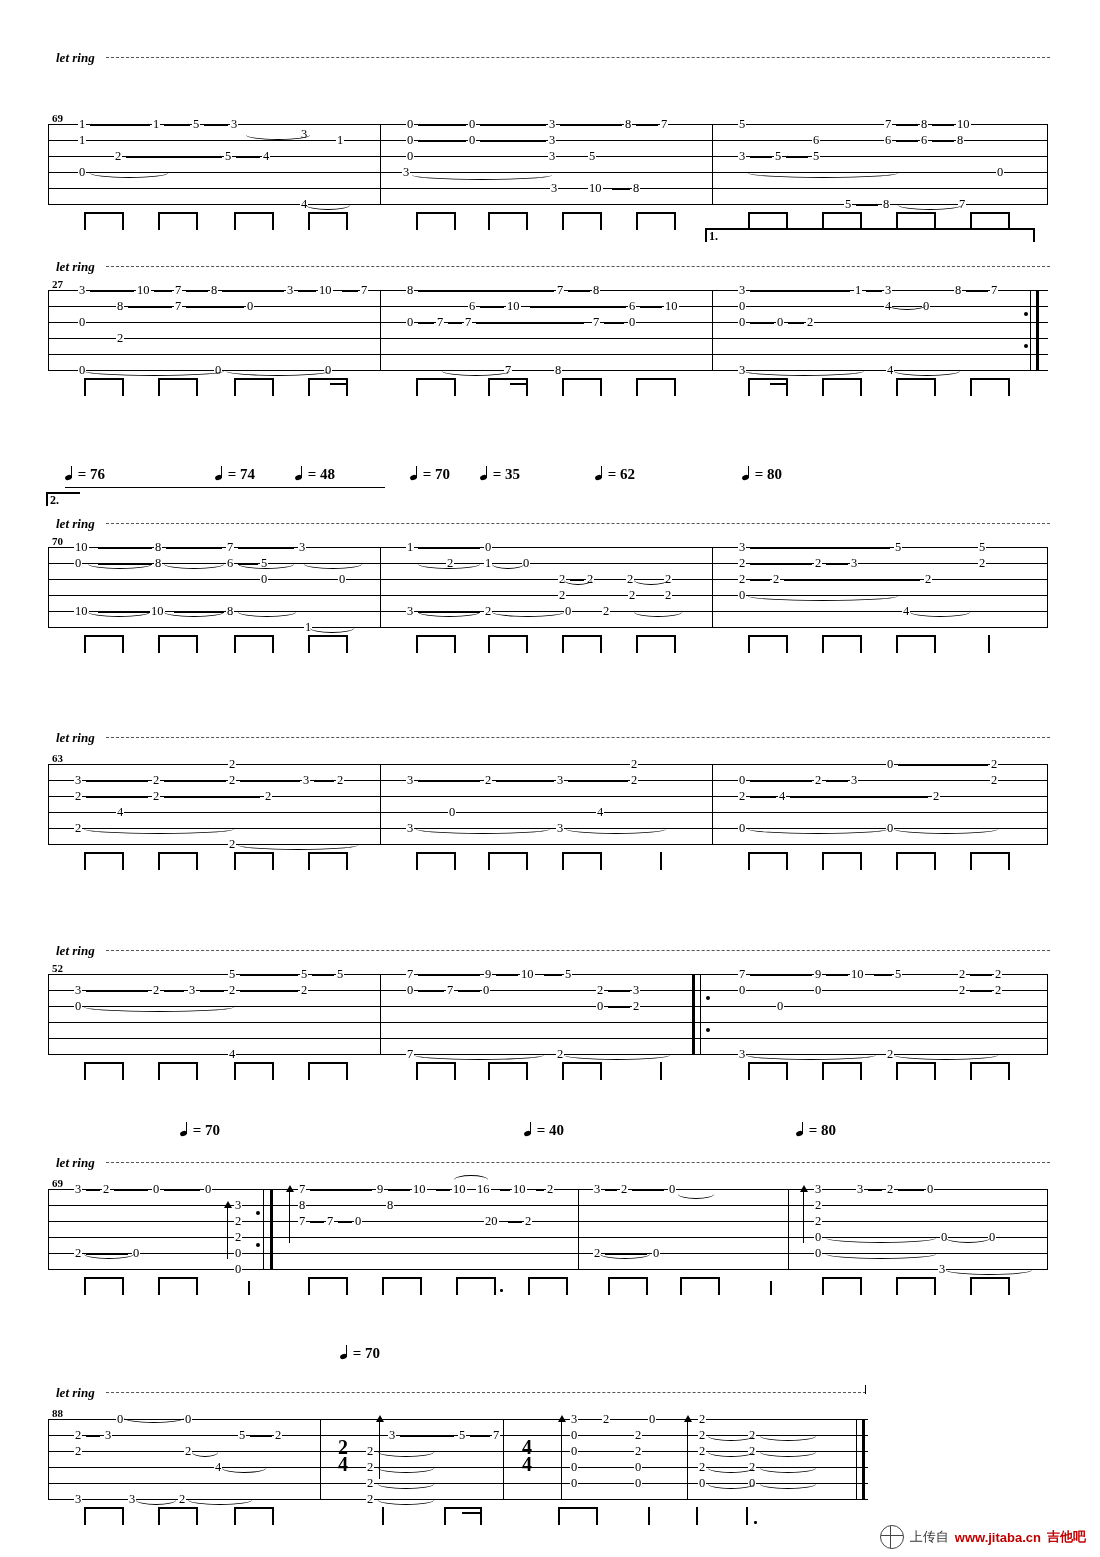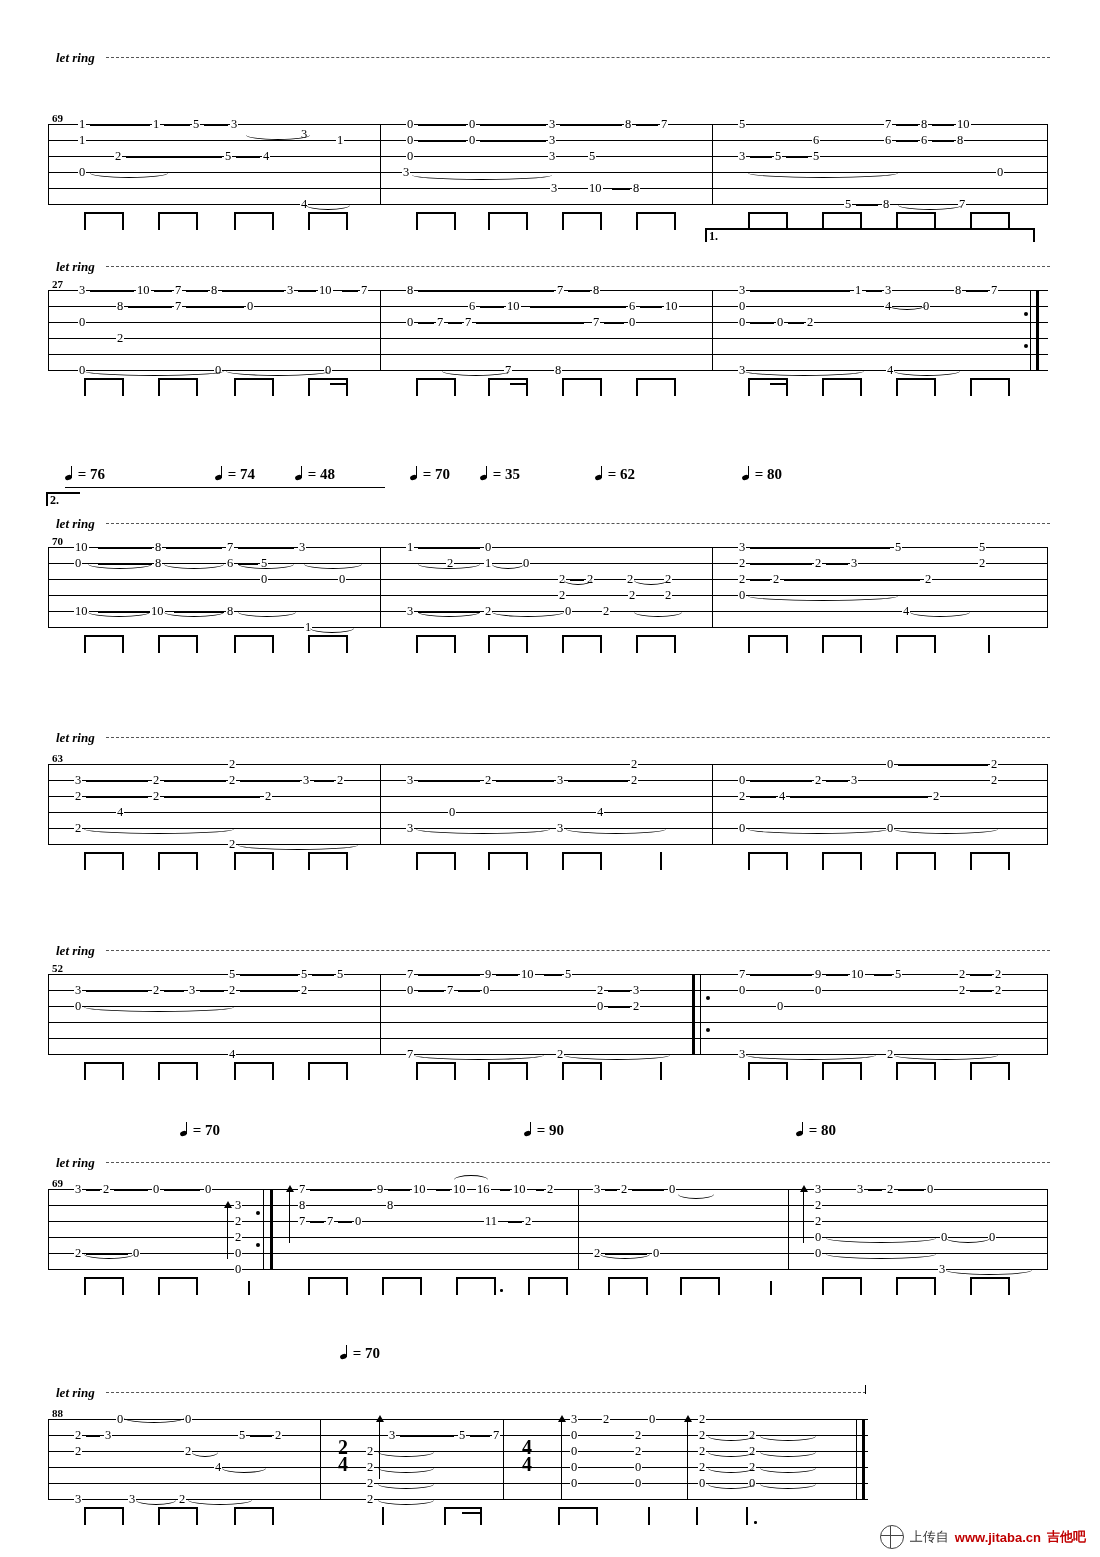--- a/index.html
+++ b/index.html
@@ -818,21 +818,21 @@
         <div class="stem" style="left:848px;top:0;height:18px;"></div>
         <div class="stem" style="left:886px;top:0;height:18px;"></div>
       <div class="beam" style="left:922px;top:0;width:40px;"></div>
         <div class="stem" style="left:922px;top:0;height:18px;"></div>
         <div class="stem" style="left:960px;top:0;height:18px;"></div>
     </div>
   </div>
 
   <div>
     <div class="tempo" style="left:180px;top:1122px;"><span class="qn"></span> <span>= 70</span></div>
-    <div class="tempo" style="left:524px;top:1122px;"><span class="qn"></span> <span>= 90</span></div>
+    <div class="tempo" style="left:524px;top:1122px;"><span class="qn"></span> <span>= 40</span></div>
     <div class="tempo" style="left:796px;top:1122px;"><span class="qn"></span> <span>= 80</span></div>
   </div>
 
   <div class="system" style="top:1155px;">
     <div class="letring" style="left:56px;top:0px;">let ring</div>
     <div class="letring-dash" style="left:106px;top:7px;width:944px;"></div>
 
     <div class="measnum" style="left:52px;top:22px;">69</div>
 
     <div class="staff" style="left:48px;top:34px;width:1000px;height:80px;">
@@ -889,21 +889,21 @@
       <div class="num" style="left:464px;top:-5px;">10</div>
       <div class="dash" style="left:488px;top:1px;width:8px;"></div>
       <div class="num" style="left:498px;top:-5px;">2</div>
       <div class="num" style="left:250px;top:11px;">8</div>
       <div class="num" style="left:338px;top:11px;">8</div>
       <div class="num" style="left:250px;top:27px;">7</div>
       <div class="dash" style="left:262px;top:33px;width:14px;"></div>
       <div class="num" style="left:278px;top:27px;">7</div>
       <div class="dash" style="left:290px;top:33px;width:14px;"></div>
       <div class="num" style="left:306px;top:27px;">0</div>
-      <div class="num" style="left:436px;top:27px;">11</div>
+      <div class="num" style="left:436px;top:27px;">20</div>
       <div class="dash" style="left:460px;top:33px;width:14px;"></div>
       <div class="num" style="left:476px;top:27px;">2</div>
       <div class="slur up" style="left:406px;top:-14px;width:34px;"></div>
 
       <div class="num" style="left:545px;top:-5px;">3</div>
       <div class="dash" style="left:557px;top:1px;width:12px;"></div>
       <div class="num" style="left:572px;top:-5px;">2</div>
       <div class="dash" style="left:584px;top:1px;width:32px;"></div>
       <div class="num" style="left:620px;top:-5px;">0</div>
       <div class="num" style="left:545px;top:59px;">2</div>

